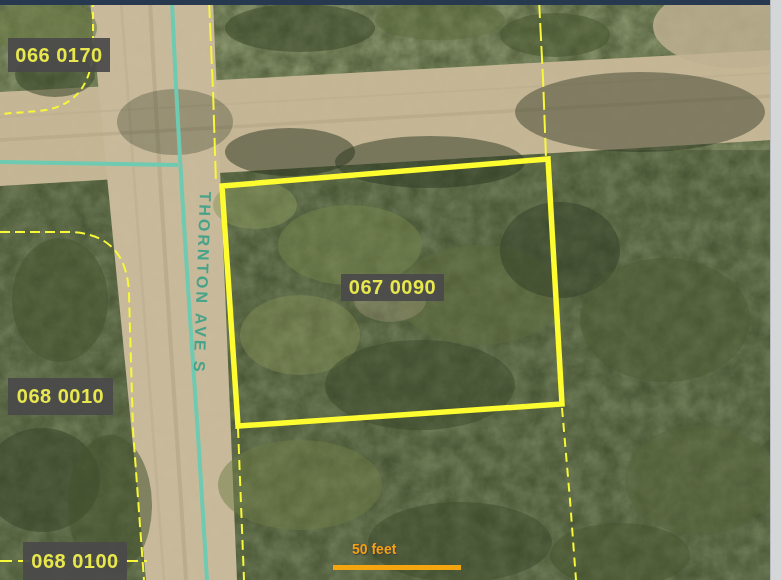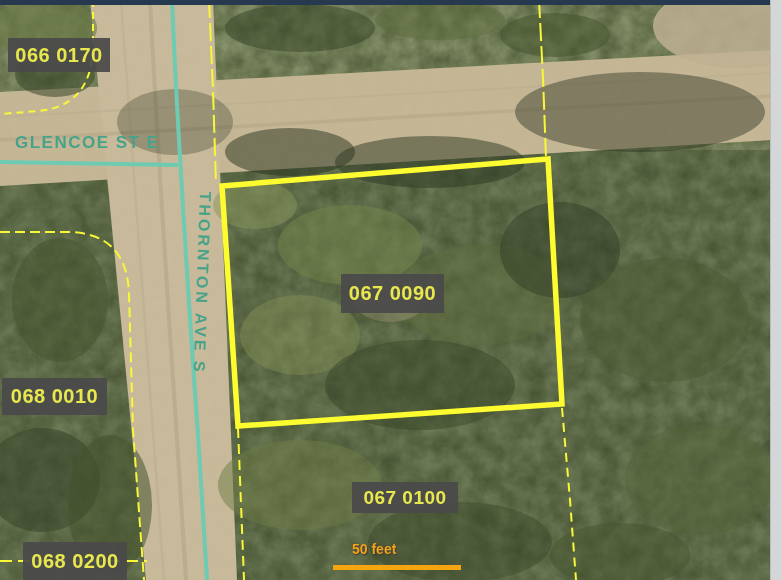--- a/index.html
+++ b/index.html
@@ -10,22 +10,22 @@
   .map-canvas{position:absolute;left:0;top:0;}
   .top-edge{position:absolute;left:0;top:0;width:782px;height:5px;background:#27394f;z-index:30;}
   .right-strip{position:absolute;right:0;top:0;width:11px;height:580px;background:#d5d6d7;border-left:1px solid #b9bcbe;z-index:30;}
   .parcel-label{
     position:absolute;display:flex;align-items:center;justify-content:center;
     background:rgba(74,74,74,0.93);color:#e8e84e;font-weight:700;font-size:20px;
     letter-spacing:0.5px;z-index:10;white-space:nowrap;
   }
   .pl1{left:8px;top:38px;width:102px;height:34px;}
   .pl2{left:328px;top:70px;width:100px;height:35px;}
-  .pl3{left:341px;top:274px;width:103px;height:39px;}
-  .pl4{left:2px;top:378px;width:105px;height:37px;justify-content:center;}
+  .pl3{left:341px;top:274px;width:103px;height:27px;}
+  .pl4{left:8px;top:378px;width:105px;height:37px;justify-content:center;}
   .pl5{left:352px;top:482px;width:106px;height:31px;font-size:19px;}
   .pl6{left:23px;top:542px;width:104px;height:38px;}
   .street-label{
     position:absolute;color:#46a38a;font-weight:700;z-index:8;white-space:nowrap;
   }
   .glencoe{left:15px;top:133px;font-size:17px;letter-spacing:1.5px;}
   .thornton{
     left:214px;top:192px;font-size:16px;letter-spacing:3px;
     transform:rotate(92deg);transform-origin:0 0;
   }
@@ -119,28 +119,24 @@
 
   <div class="parcel-label pl1">
     <span>066 0170</span>
   </div>
   <div class="parcel-label pl3">
     <span>067 0090</span>
   </div>
   <div class="parcel-label pl4">
     <span>068 0010</span>
   </div>
-  <div class="parcel-label pl5">
-    <span>067 0100</span>
-  </div>
   <div class="parcel-label pl6">
-    <span>068 0200</span>
+    <span>068 0100</span>
   </div>
 
-  <div class="street-label glencoe">GLENCOE ST E</div>
   <div class="street-label thornton">THORNTON AVE S</div>
 
   <div class="scale-text">50 feet</div>
   <div class="scale-bar"></div>
 
   <div class="top-edge"></div>
   <div class="right-strip"></div>
 
 </div>
 

